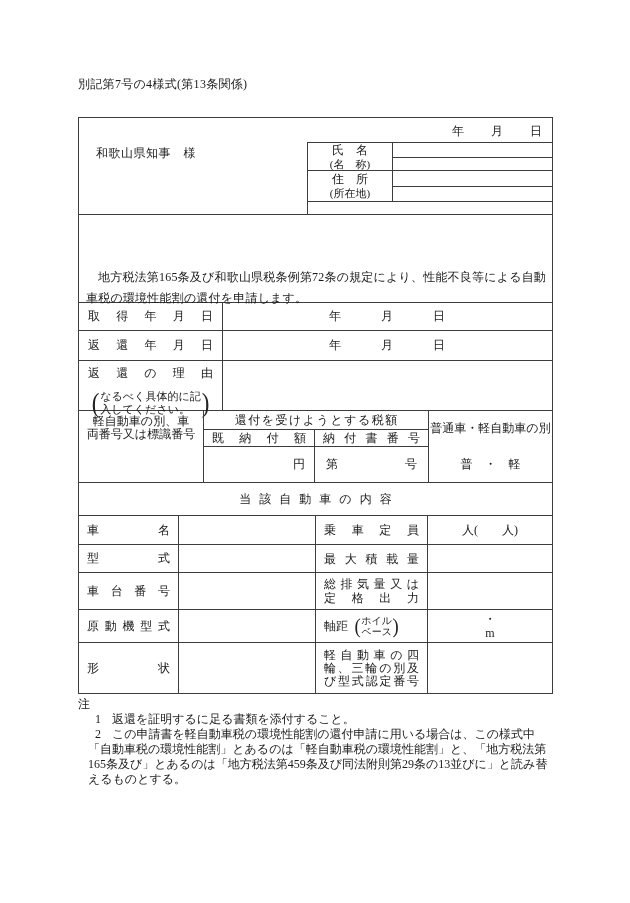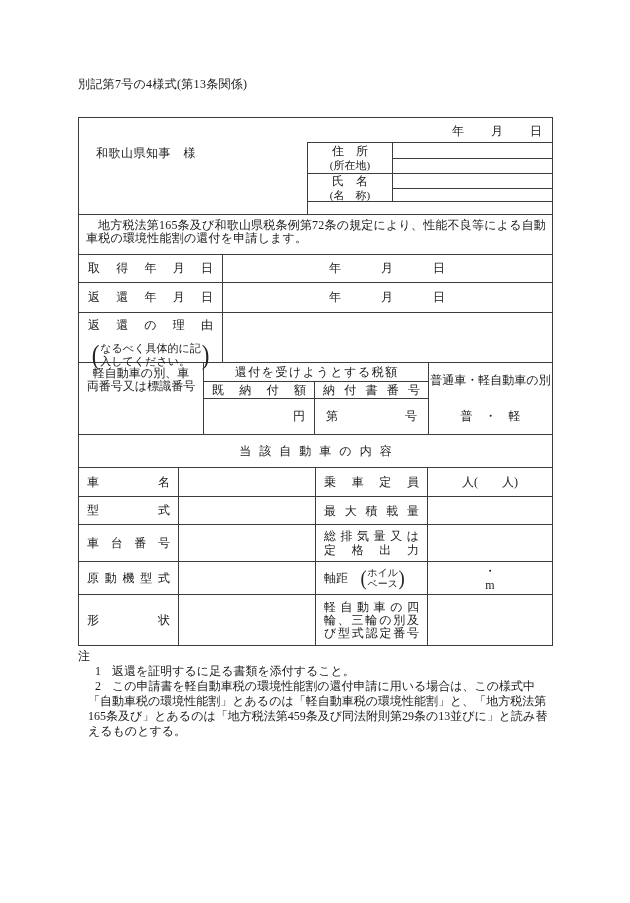--- a/index.html
+++ b/index.html
@@ -26,21 +26,21 @@
   .addr-row{display:flex;border-bottom:1px solid #3d3d3d;box-sizing:border-box;flex:none;}
   .addr-row.last{border-bottom:none;flex:1;}
   .addr-label{width:85px;box-sizing:border-box;border-right:1px solid #3d3d3d;display:flex;
     flex-direction:column;align-items:center;justify-content:center;line-height:14px;text-align:center;}
   .addr-label .sub{font-size:11px;}
   .addr-value{flex:1;position:relative;}
   .addr-value.split::after{content:"";position:absolute;left:0;right:0;top:50%;border-top:1px solid #3d3d3d;}
   .addr-row.phone .addr-label{font-size:11px;}
 
   
-  .declaration{height:40px;padding:4px 5px 0 7px;line-height:13px;text-indent:1em;letter-spacing:0.2px;}
+  .declaration{height:40px;padding:4px 5px 0 7px;line-height:21px;text-indent:1em;letter-spacing:0.2px;margin-top:48px;}
 
   
   .drow{display:flex;}
   .h28{height:28px;} .h30{height:30px;} .h50{height:50px;}
   .dlabel{width:144px;box-sizing:border-box;border-right:1px solid #3d3d3d;display:flex;align-items:center;padding:0 9px;}
   .dlabel.col{flex-direction:column;align-items:stretch;justify-content:flex-start;padding-top:4px;}
   .dvalue{flex:1;display:flex;align-items:center;justify-content:center;letter-spacing:1px;}
   [data-justify]{display:flex;justify-content:space-between;width:100%;box-sizing:border-box;}
   .paren-note{display:flex;align-items:flex-start;justify-content:center;font-size:11px;line-height:13px;margin-top:8px;}
   .bigparen{font-size:27px;line-height:26px;font-weight:400;color:#222;display:inline-block;transform:scaleX(0.85);}
@@ -71,21 +71,21 @@
   .vrow.last{border-bottom:none;}
   .vh29{height:29px;} .vh28{height:28px;} .vh37{height:37px;} .vh33{height:33px;} .vh50{height:50px;}
   .vc1{width:100px;box-sizing:border-box;border-right:1px solid #3d3d3d;display:flex;align-items:center;padding:0 8px;}
   .vc2{width:137px;box-sizing:border-box;border-right:1px solid #3d3d3d;}
   .vc3{width:112px;box-sizing:border-box;border-right:1px solid #3d3d3d;display:flex;flex-direction:column;
     justify-content:center;padding:0 8px;line-height:14px;}
   .vc4{flex:1;display:flex;flex-direction:column;align-items:center;justify-content:center;line-height:14px;}
   .vc4.right{align-items:flex-end;padding-right:7px;box-sizing:border-box;letter-spacing:1px;}
   .vc3.tight{line-height:13px;}
   .wheelbase{display:flex;align-items:center;}
-  .wheelbase .wlabel{margin-right:12px;}
+  .wheelbase .wlabel{margin-right:6px;}
   .wheelbase .wtext{font-size:10px;line-height:11px;text-align:center;}
   .wheelbase .bigparen{font-size:22px;line-height:22px;}
 
   
   .notes{margin-top:3px;line-height:15px;}
   .note-heading{margin-bottom:0px;}
   .note-item{padding-left:10px;text-indent:7px;}
   .note-num{margin-right:11px;}
 </style>
 </head>
@@ -96,31 +96,31 @@
 
     <div class="form-code">別記第7号の4様式(第13条関係)</div>
 
     <div class="form">
 
 
       <div class="sec header-block">
         <div class="date-line">年　　月　　日</div>
         <div class="addressee">和歌山県知事　様</div>
         <div class="addr-table">
+          <div class="addr-row" style="height:28px">
+            <div class="addr-label">
+              <div>氏　名</div>
+              <div class="sub">(名　称)</div>
+            </div>
+            <div class="addr-value split"></div>
+          </div>
           <div class="addr-row" style="height:31px">
             <div class="addr-label">
               <div>住　所</div>
               <div class="sub">(所在地)</div>
-            </div>
-            <div class="addr-value split"></div>
-          </div>
-          <div class="addr-row" style="height:28px">
-            <div class="addr-label">
-              <div>氏　名</div>
-              <div class="sub">(名　称)</div>
             </div>
             <div class="addr-value split"></div>
           </div>
         </div>
       </div>
 
       <div class="sec declaration">地方税法第165条及び和歌山県税条例第72条の規定により、性能不良等による自動車税の環境性能割の還付を申請します。</div>
 
       <div class="sec drow h28">
         <div class="dlabel">

